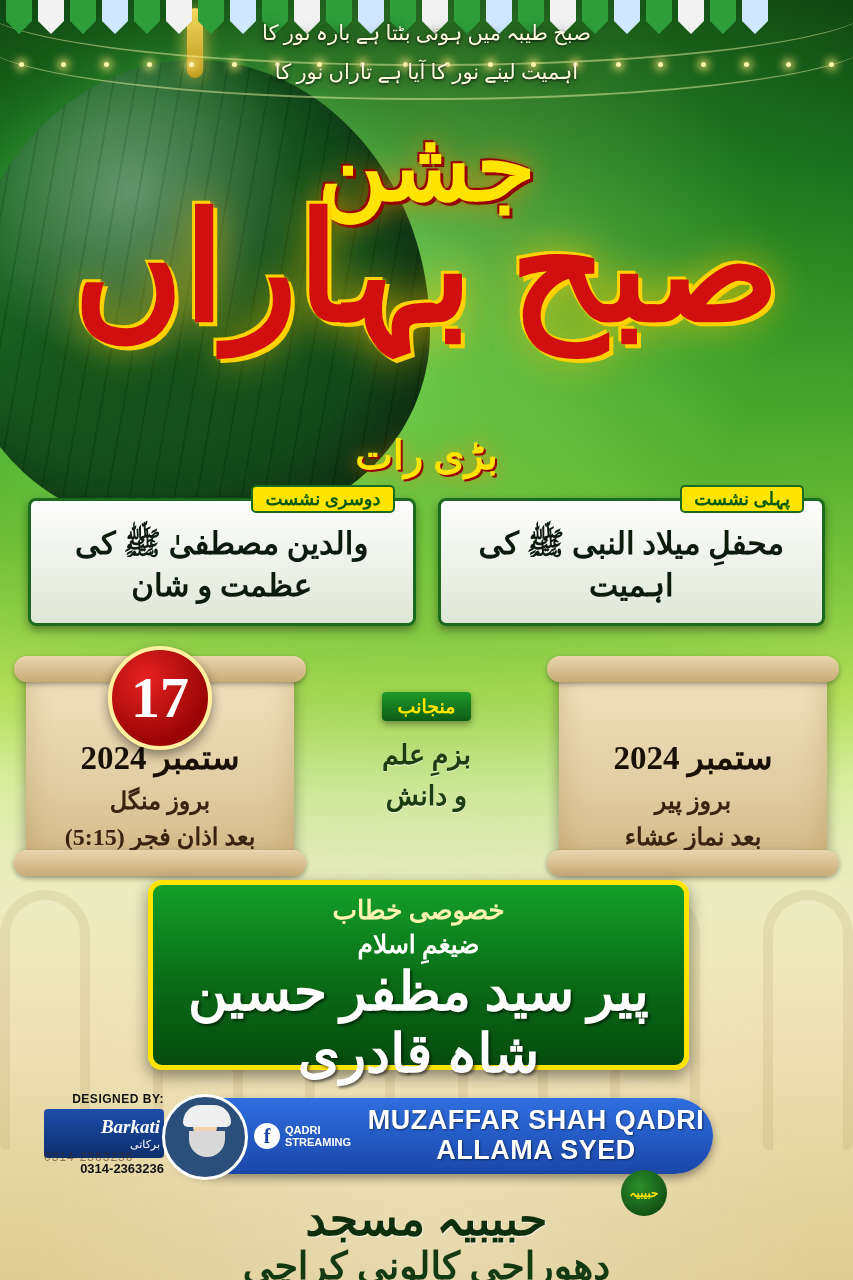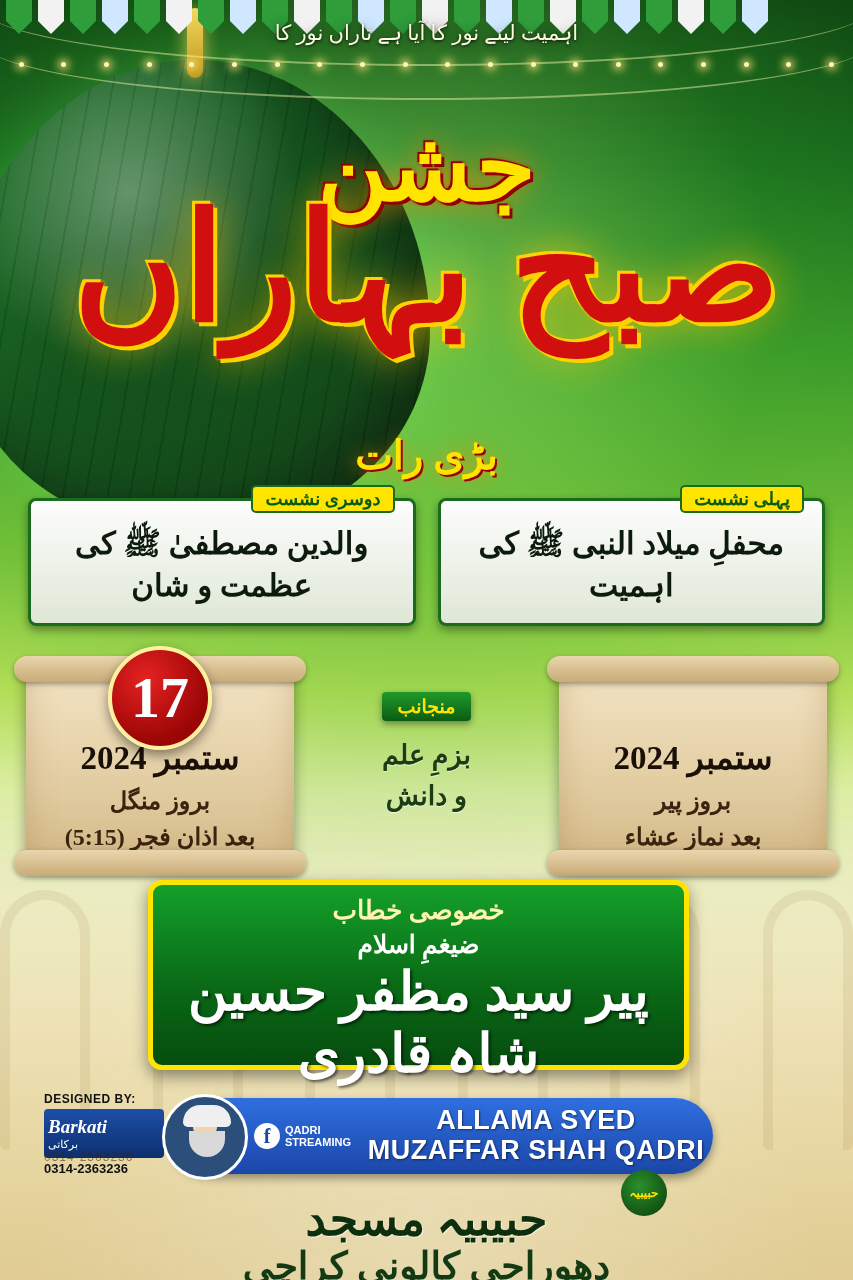--- a/index.html
+++ b/index.html
@@ -196,21 +196,21 @@
     font-size: 25px; color: #ffffff; margin-top: 4px;
   }
   .speaker-box .name {
     font-family: "Liberation Serif", serif; font-weight: bold;
     font-size: 54px; color: #ffffff; line-height: 1.15; margin-top: 2px;
     text-shadow: 2px 2px 3px rgba(0,0,0,.55);
   }
 
   .designer {
     position: absolute; left: 44px; top: 1092px; width: 120px; z-index: 8;
-    text-align: left;
+    text-align: right;
   }
   .designer .dlabel { font-size: 12px; font-weight: bold; color: #111; letter-spacing: .5px; }
   .designer .dbox {
     margin-top: 3px; background: linear-gradient(180deg,#1d4ea8,#0d2f6e);
     border-radius: 4px; padding: 7px 4px; color: #fff;
     font-family: "Liberation Serif", serif;
   }
   .designer .dname { font-size: 19px; font-style: italic; font-weight: bold; }
   .designer .durdu { font-size: 11px; }
   .designer .dphone { margin-top: 3px; font-size: 13px; font-weight: bold; color: #111; }
@@ -340,20 +340,21 @@
         <i class="bulb"></i>
       <i class="bulb"></i>
         <i class="bulb"></i>
         <i class="bulb"></i>
         <i class="bulb"></i>
         <i class="bulb"></i>
     </div>
   </div>
 
   <div class="topline">
+    <div>صبح طیبہ میں ہوئی بٹتا ہے بارہ نور کا</div>
     <div>اہمیت لینے نور کا آیا ہے تاراں نور کا</div>
   </div>
 
   <div class="jashn">
     <div class="w1">جشن</div>
     <div class="w2">صبح بہاراں</div>
   </div>
   <div class="badi-raat">بڑی رات</div>
 
   <div class="sessions">
@@ -412,22 +413,22 @@
       <div class="beard"></div>
     </div>
     <div class="fb-badge">
       <div class="fb-circle">f</div>
       <div class="live-text">
         <div>QADRI</div>
         <div>STREAMING</div>
       </div>
     </div>
     <div class="live-name">
+      <div>MUZAFFAR SHAH QADRI</div>
       <div>ALLAMA SYED</div>
-      <div>MUZAFFAR SHAH QADRI</div>
     </div>
   </div>
 
   <div class="venue">
     <div class="logo">حبیبیہ</div>
     <div class="vname">حبیبیہ مسجد</div>
     <div class="vaddr">دھوراجی کالونی کراچی</div>
   </div>
 
 </div>

